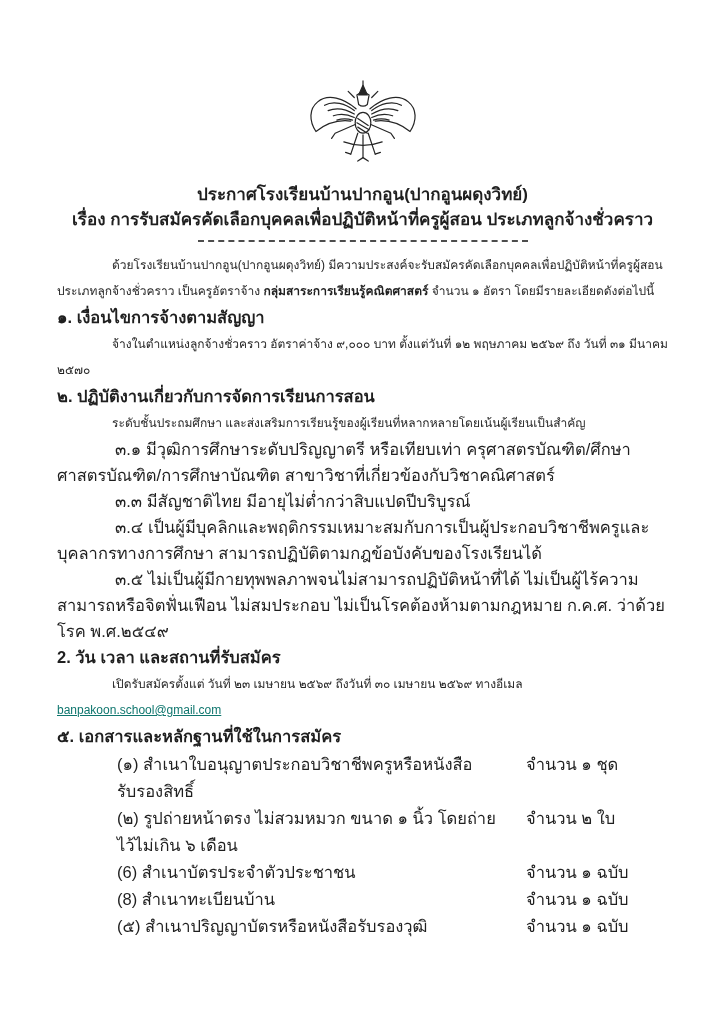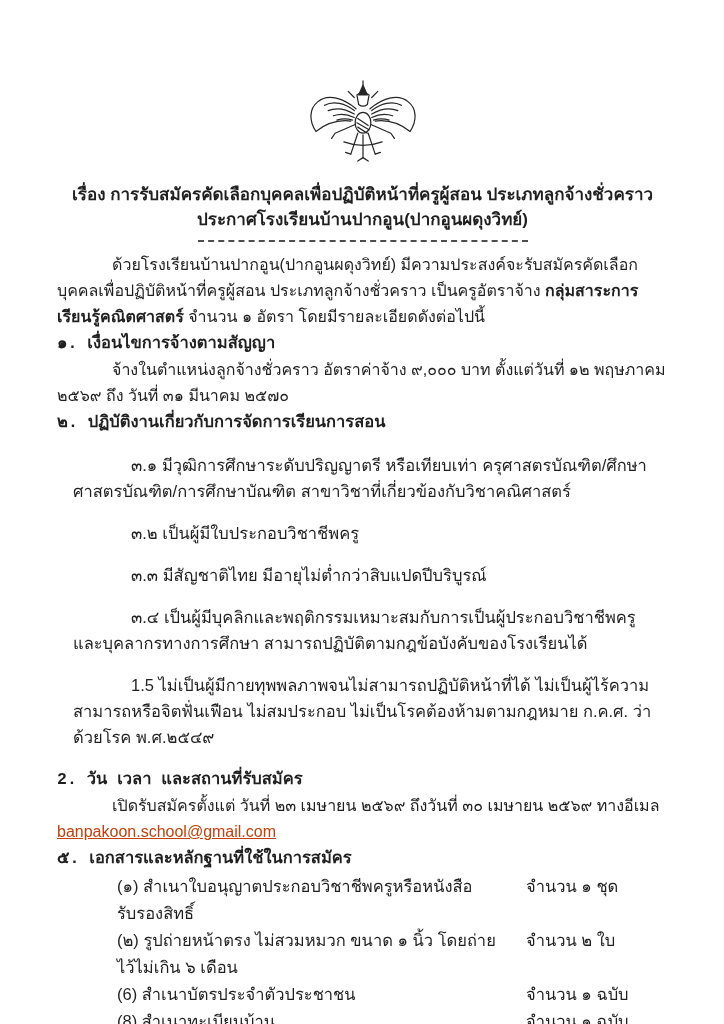--- a/index.html
+++ b/index.html
@@ -30,39 +30,38 @@
     margin: 0;
   }
   .dash-sep {
     width: 330px;
     height: 0;
     border-bottom: 2px dashed #4d4d4d;
     margin: 8px auto 10px auto;
   }
   .para {
     margin: 0;
-    font-size: 16px;
+    font-size: 12px;
     line-height: 26px;
   }
   .indent { text-indent: 55px; }
   .sec-heading {
     margin: 0;
     font-size: 16.5px;
     font-weight: bold;
     line-height: 27px;
-    font-family: Liberation Mono, monospace;
   }
   .subitem {
-    margin: 16px;
+    margin: 0;
     font-size: 16.5px;
     line-height: 26px;
     text-indent: 58px;
   }
   .email {
-    color: #c2410c;
+    color: #0f766e;
     text-decoration: underline;
     cursor: pointer;
   }
   .doc-list { margin-top: 1px; }
   .doc-row {
     display: flex;
     align-items: flex-start;
     padding-left: 60px;
     font-size: 16.5px;
     line-height: 27px;
@@ -102,37 +101,37 @@
 
         <path d="M61 51 L38 61 L34 67 M79 51 L102 61 L106 67"></path>
 
         <path d="M64 61 L56 85 M70 63 L70 89 M76 61 L84 85"></path>
         <path d="M56 85 L50 83 M84 85 L90 83 M70 89 L64 93 M70 89 L76 93"></path>
         <path d="M48 71 Q70 79 92 71"></path>
       </g>
     </svg>
   </div>
 
+  <div class="title">ประกาศโรงเรียนบ้านปากอูน(ปากอูนผดุงวิทย์)</div>
   <div class="title">เรื่อง การรับสมัครคัดเลือกบุคคลเพื่อปฏิบัติหน้าที่ครูผู้สอน ประเภทลูกจ้างชั่วคราว</div>
-  <div class="title">ประกาศโรงเรียนบ้านปากอูน(ปากอูนผดุงวิทย์)</div>
 
   <div class="dash-sep"></div>
 
   <p class="para indent"><span>ด้วยโรงเรียนบ้านปากอูน(ปากอูนผดุงวิทย์) มีความประสงค์จะรับสมัครคัดเลือกบุคคลเพื่อปฏิบัติ​หน้าที่ครูผู้สอน ประเภทลูกจ้างชั่วคราว เป็นครูอัตราจ้าง </span><span style="font-weight:bold">กลุ่มสาระการเรียนรู้คณิตศาสตร์</span><span> จำนวน ๑ อัตรา โดยมีรายละเอียดดังต่อไปนี้</span></p>
 
   <h2 class="sec-heading">๑. เงื่อนไขการจ้างตามสัญญา</h2>
   <p class="para indent">จ้างในตำแหน่งลูกจ้างชั่วคราว อัตราค่าจ้าง ๙,๐๐๐ บาท ตั้งแต่วันที่ ๑๒ พฤษภาคม ๒๕๖๙ ถึง วันที่ ๓๑ มีนาคม ๒๕๗๐</p>
 
   <h2 class="sec-heading">๒. ปฏิบัติงานเกี่ยวกับการจัดการเรียนการสอน</h2>
+  <p class="para indent">ระดับชั้นประถมศึกษา และส่งเสริมการเรียนรู้ของผู้เรียนที่หลากหลายโดยเน้นผู้เรียนเป็นสำคัญ</p>
 
   <p class="subitem">๓.๑ มีวุฒิการศึกษาระดับปริญญาตรี หรือเทียบเท่า ครุศาสตรบัณฑิต/​ศึกษาศาสตรบัณฑิต/​การศึกษาบัณฑิต สาขาวิชาที่เกี่ยวข้องกับวิชาคณิศาสตร์</p>
-  <p class="subitem">๓.๒ เป็นผู้มีใบประกอบวิชาชีพครู</p>
   <p class="subitem">๓.๓ มีสัญชาติไทย มีอายุไม่ต่ำกว่าสิบแปดปีบริบูรณ์</p>
   <p class="subitem">๓.๔ เป็นผู้มีบุคลิกและพฤติกรรมเหมาะสมกับการเป็นผู้ประกอบวิชาชีพครูและบุคลากรทางการศึกษา สามารถปฏิบัติตามกฎข้อบังคับของโรงเรียนได้</p>
-  <p class="subitem">1.5 ไม่เป็นผู้มีกายทุพพลภาพจนไม่สามารถปฏิบัติหน้าที่ได้ ไม่เป็นผู้ไร้ความสามารถหรือจิตฟั่นเฟือน ไม่สมประกอบ ไม่เป็นโรคต้องห้ามตามกฎหมาย ก.ค.ศ. ว่าด้วยโรค พ.ศ.๒๕๔๙</p>
+  <p class="subitem">๓.๕ ไม่เป็นผู้มีกายทุพพลภาพจนไม่สามารถปฏิบัติหน้าที่ได้ ไม่เป็นผู้ไร้ความสามารถหรือจิตฟั่นเฟือน ไม่สมประกอบ ไม่เป็นโรคต้องห้ามตามกฎหมาย ก.ค.ศ. ว่าด้วยโรค พ.ศ.๒๕๔๙</p>
 
   <h2 class="sec-heading">2. วัน เวลา และสถานที่รับสมัคร</h2>
   <p class="para indent">
     <span>เปิดรับสมัครตั้งแต่ วันที่ ๒๓ เมษายน ๒๕๖๙ ถึงวันที่ ๓๐ เมษายน ๒๕๖๙ ทางอีเมล</span>
     <a class="email">banpakoon.school@gmail.com</a>
   </p>
 
   <h2 class="sec-heading">๕. เอกสารและหลักฐานที่ใช้ในการสมัคร</h2>
   <div class="doc-list">
     <div class="doc-row">

